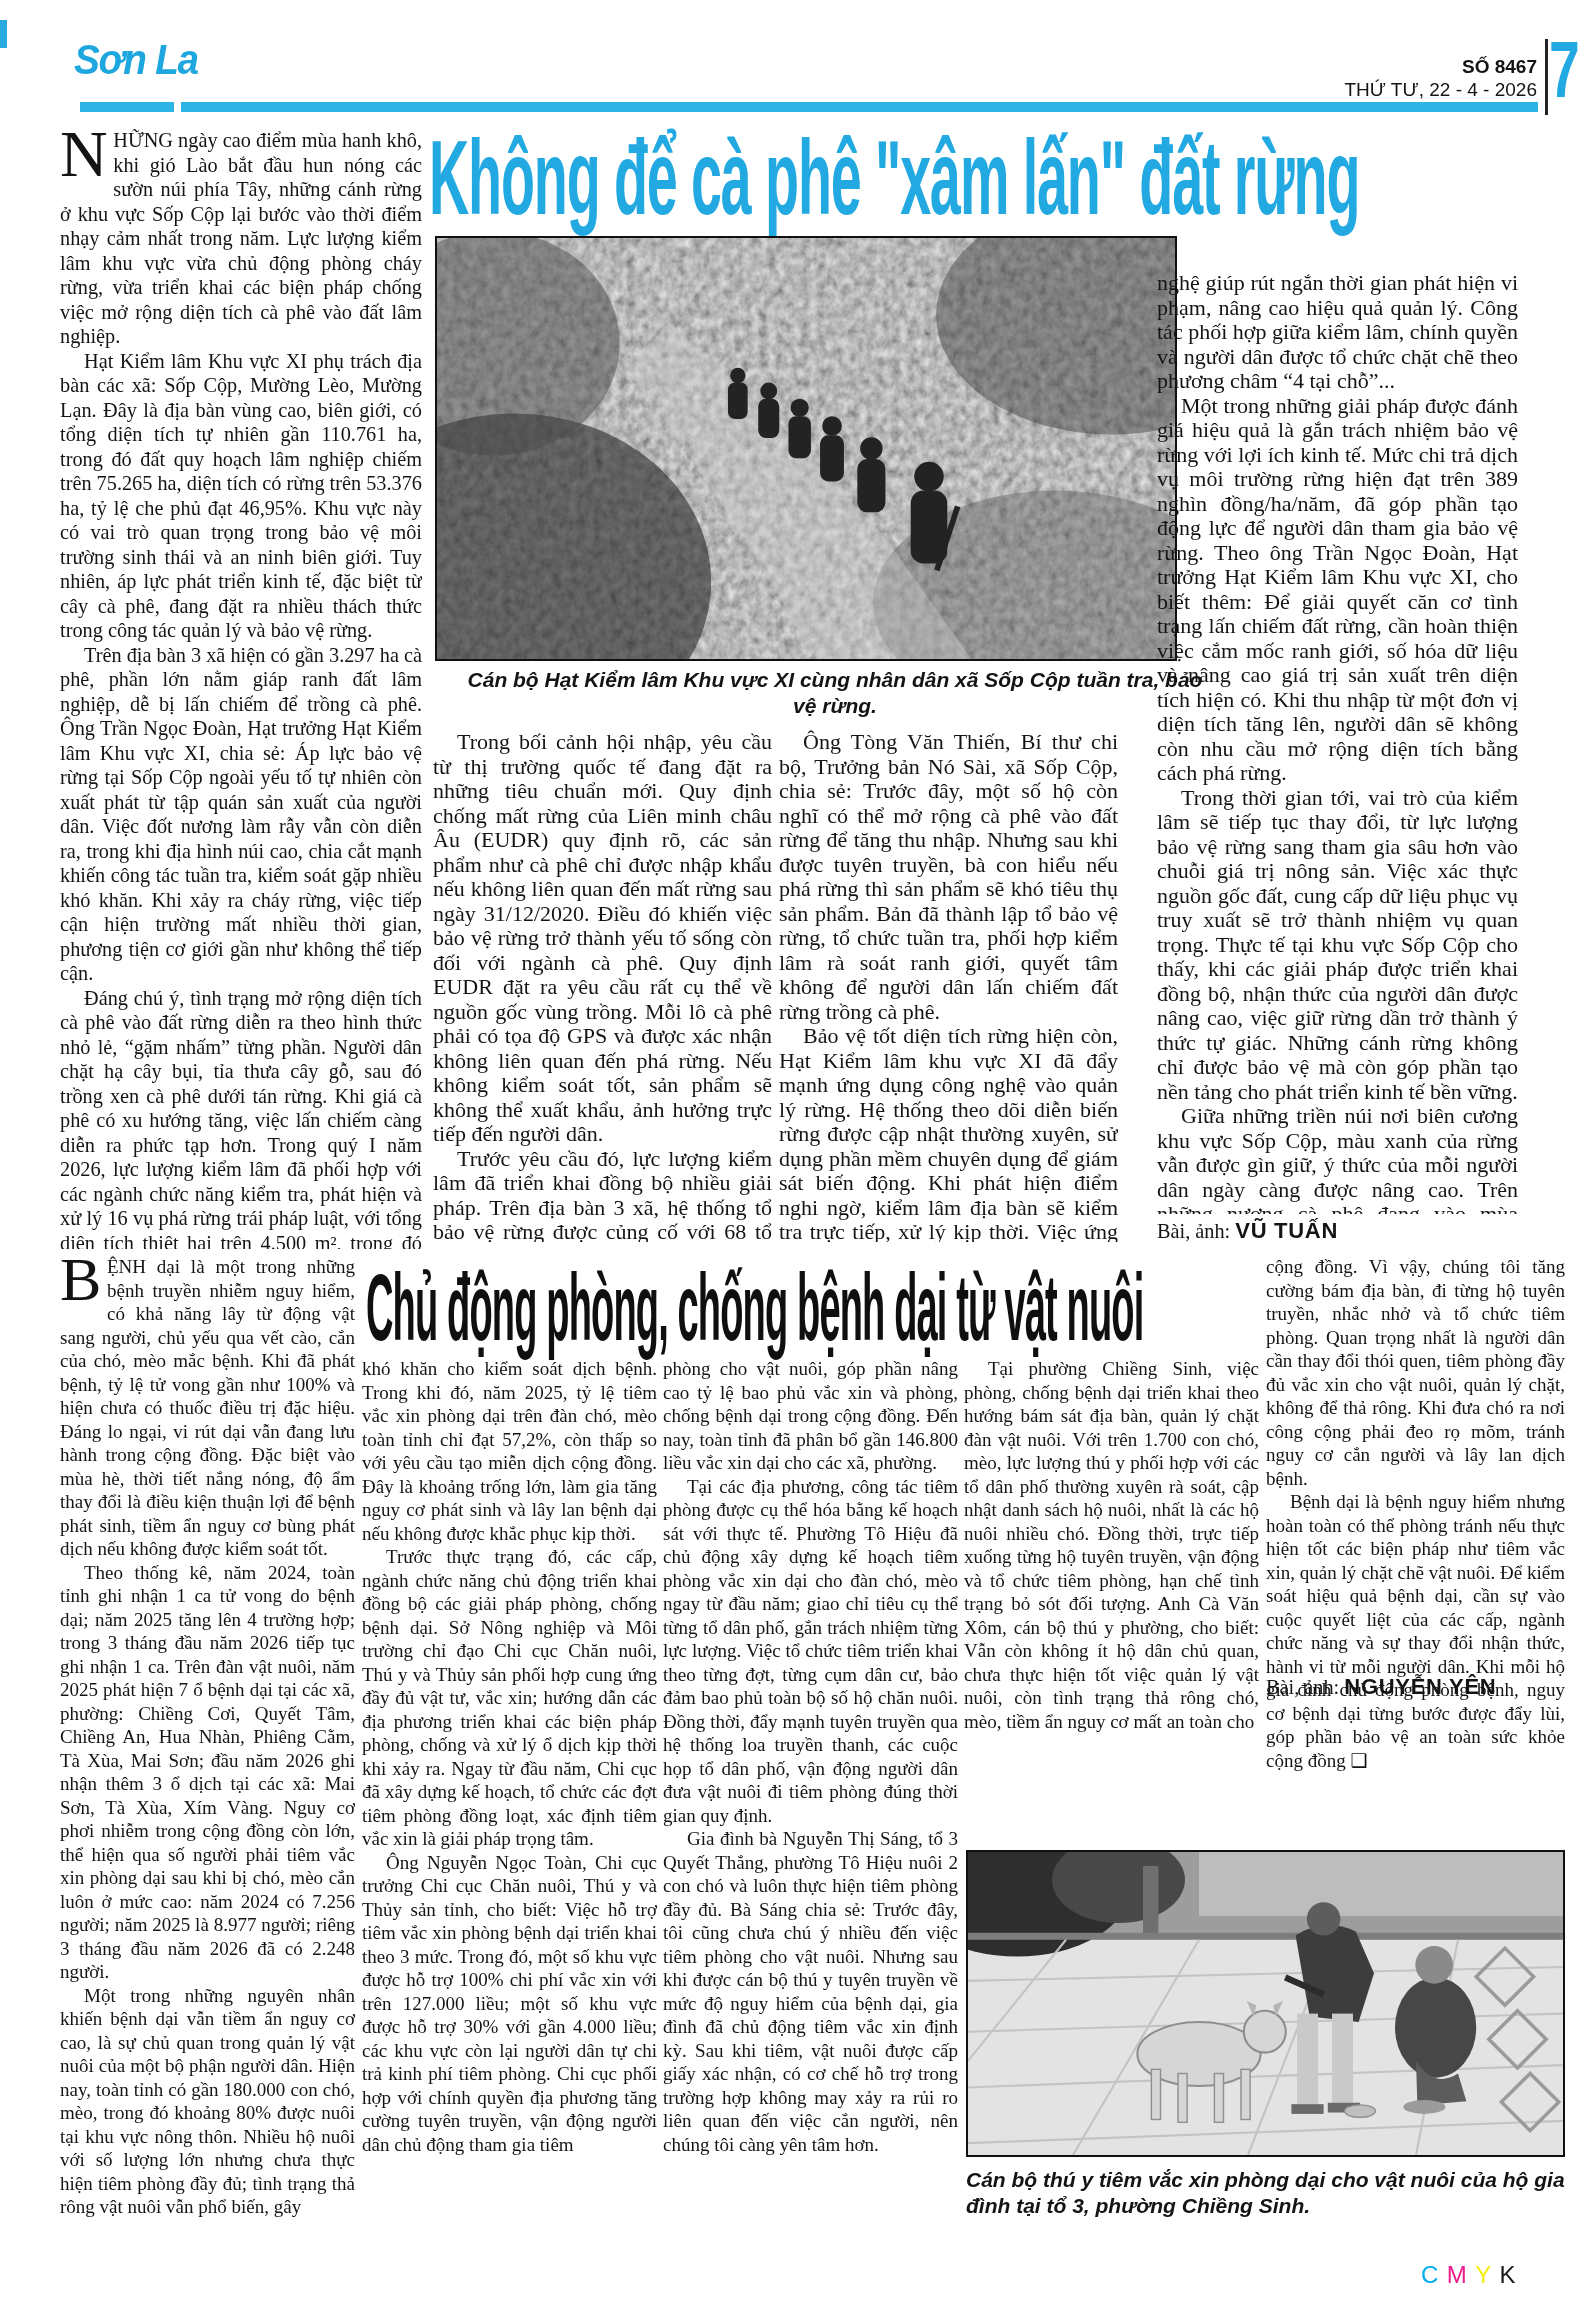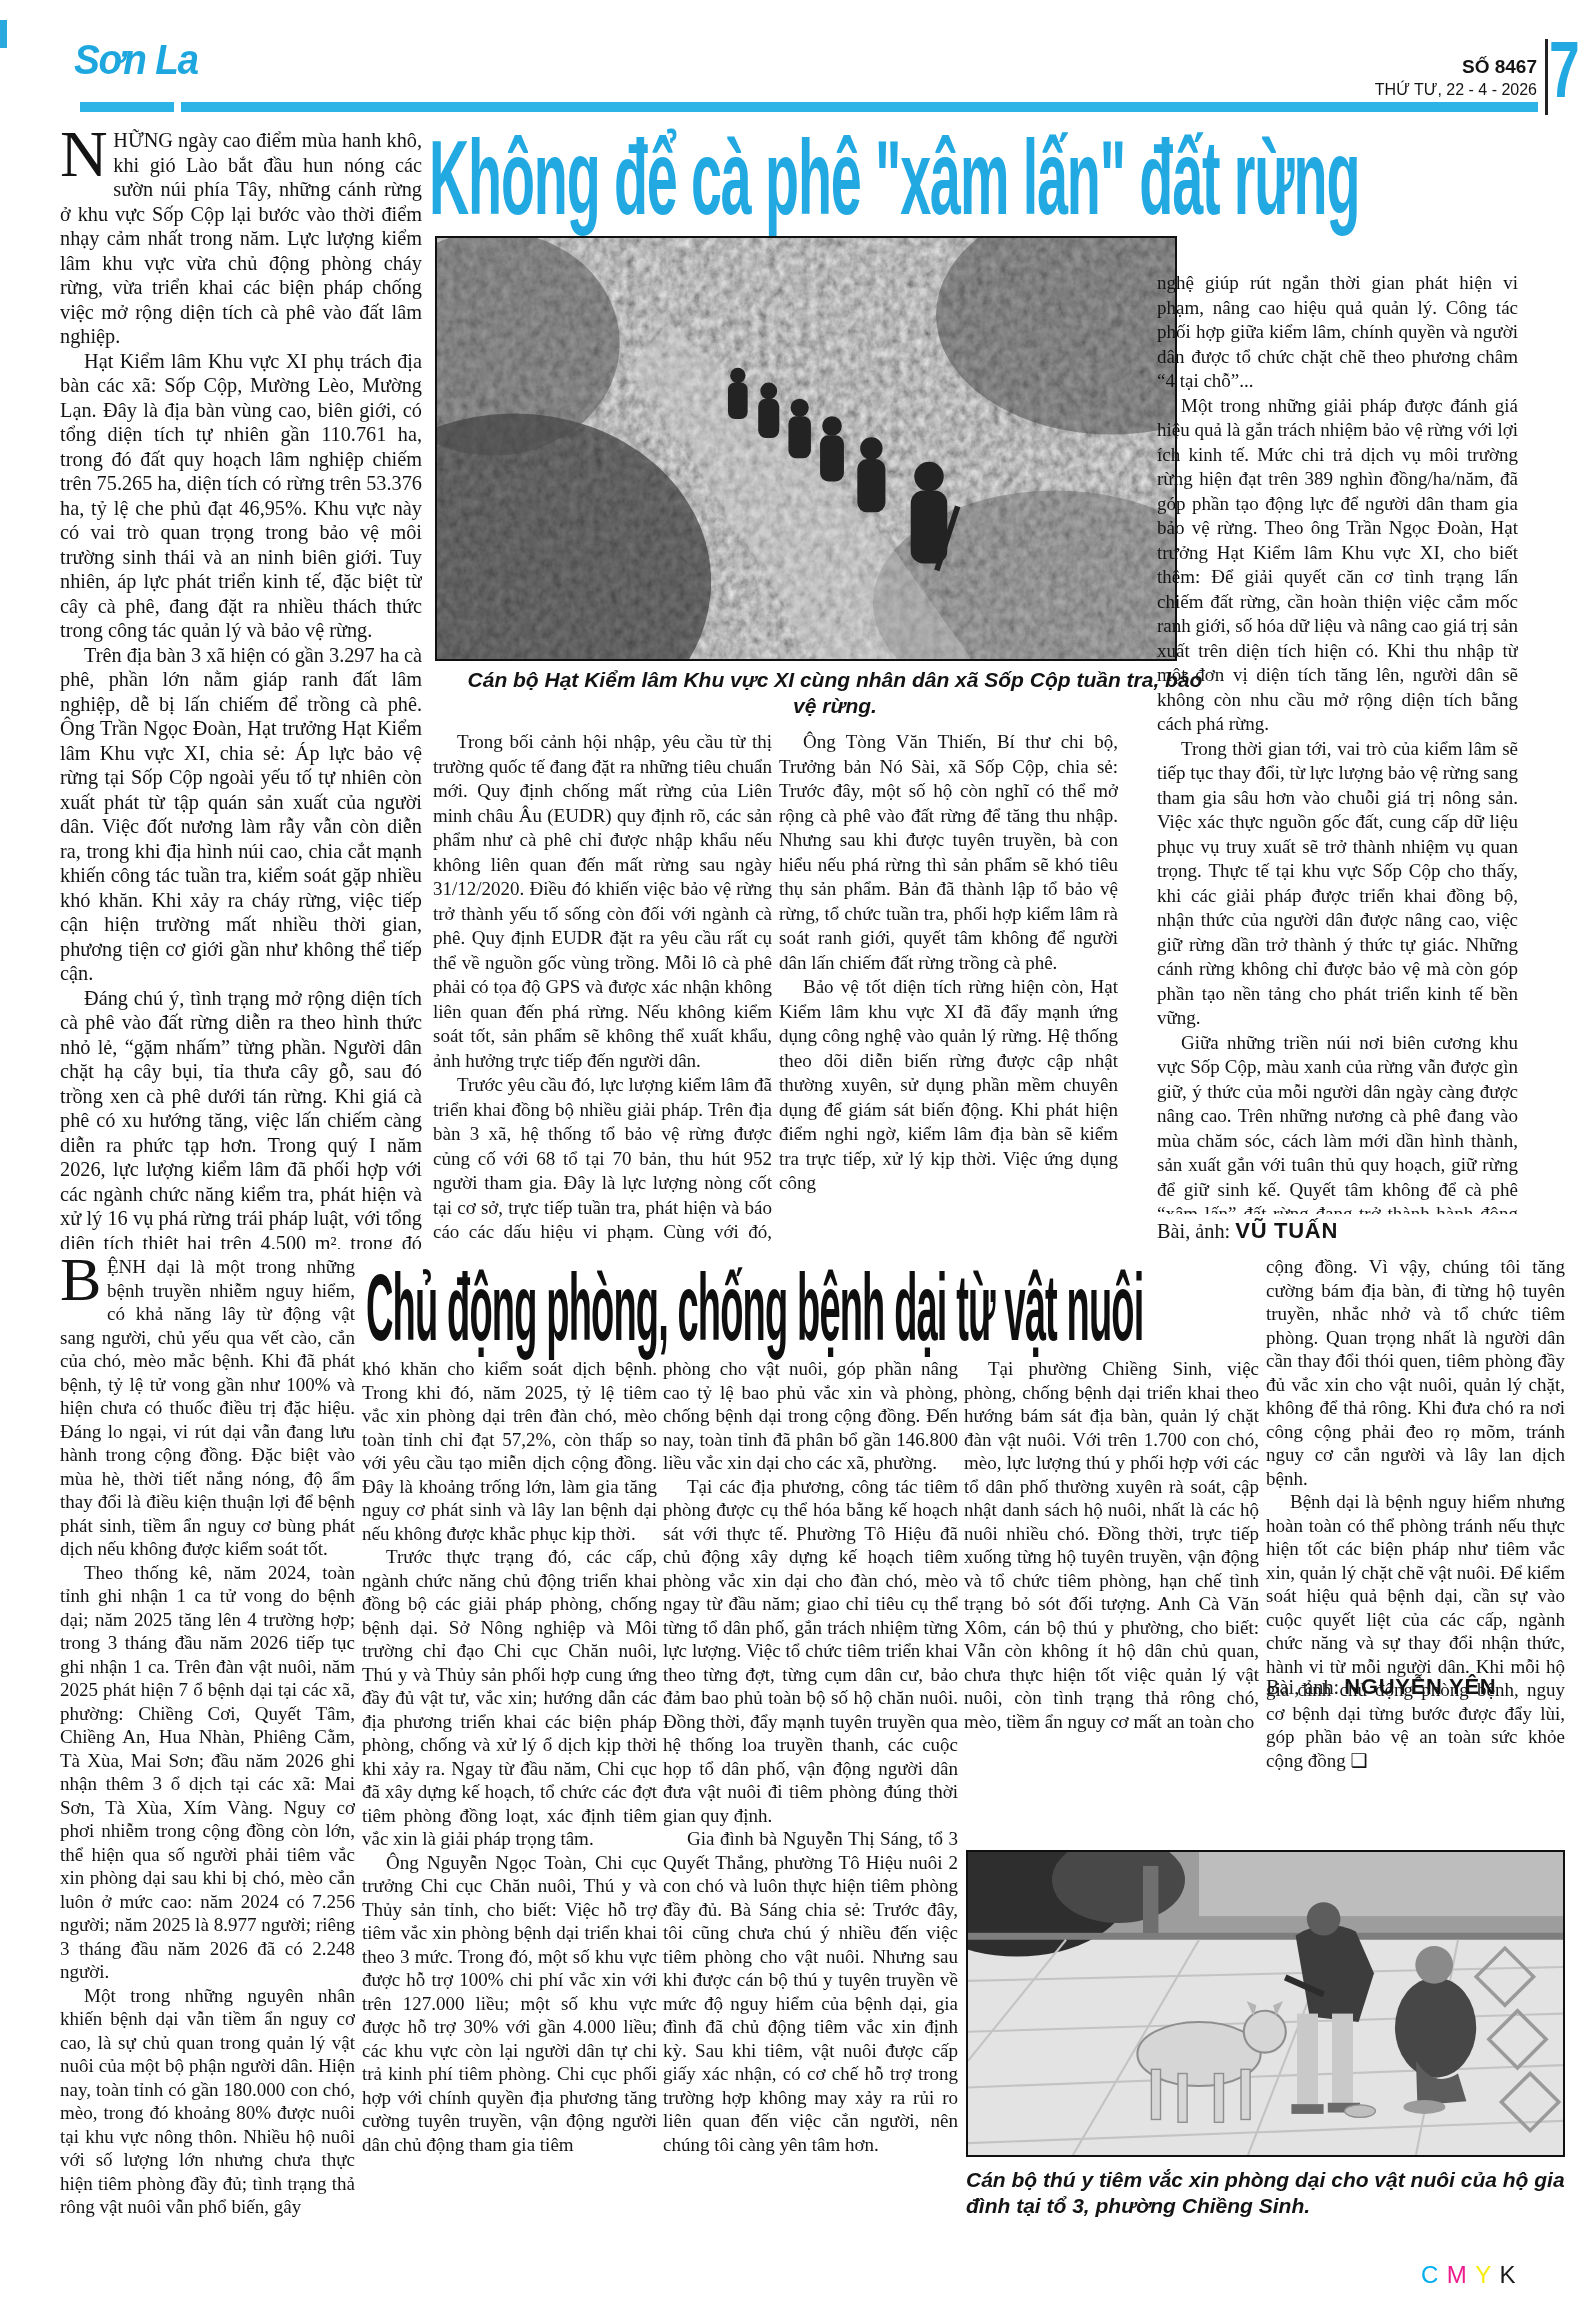--- a/index.html
+++ b/index.html
@@ -10,37 +10,37 @@
   
   .corner-mark{position:absolute;left:0;top:19.6px;width:7px;height:28px;background:#2aa9de;}
   .masthead{position:absolute;left:74px;top:35px;font-family:"Liberation Sans",sans-serif;
             font-style:italic;font-weight:bold;font-size:43px;color:#1ea7de;letter-spacing:-1.4px;
             transform:scaleX(.9);transform-origin:left;}
   .masthead-underline{position:absolute;left:80px;top:102px;width:94px;height:9.8px;background:#2cb4e6;}
   .header-bar{position:absolute;left:181px;top:102px;width:1357px;height:9.8px;background:#2cb4e6;}
   .issue-info{position:absolute;right:50px;top:55px;width:421px;text-align:right;
               font-family:"Liberation Sans",sans-serif;line-height:23px;}
   .issue-number{font-weight:bold;font-size:19px;}
-  .issue-date{font-size:16px;}
+  .issue-date{font-size:19px;}
   .pagenum-rule{position:absolute;left:1545px;top:39px;width:2.8px;height:76px;background:#222;}
   .page-number{position:absolute;left:1549px;top:24px;font-family:"Liberation Sans",sans-serif;
                font-weight:bold;font-size:79px;color:#23a9e1;transform:scaleX(.7);transform-origin:left;}
 
   
   .headline{position:absolute;white-space:nowrap;font-family:"Liberation Sans",sans-serif;font-weight:bold;}
   .headline>span{display:inline-block;transform-origin:left top;}
   .a1-title{left:429px;top:118px;font-size:105px;color:#23a9e1;letter-spacing:-2.1px;}
   .a1-title>span{transform:scaleX(.53);}
   .a2-title{left:366px;top:1253px;font-size:95px;color:#0f0f0f;letter-spacing:-2.1px;}
   .a2-title>span{transform:scaleX(.40);}
 
   
   .col{position:absolute;text-align:justify;overflow:hidden;}
   .col p{margin:0;}
-  .a1 .col{font-size:19px;line-height:24.5px;}
+  .a1 .col{font-size:22px;line-height:24.5px;}
   .a1 .col.first{font-size:20.3px;}
   .a2 .col{font-size:19px;line-height:23.5px;}
   .para{text-indent:24px;}
   .cont{text-indent:0;}
   .dropcap{float:left;font-size:66px;line-height:50px;padding:1.4px 5.6px 0 0;font-weight:400;}
   .a2 .dropcap{font-size:62px;line-height:46px;}
 
   .a1-col1{left:60px;top:128px;width:362px;height:1121px;}
   .a1-col2{left:433px;top:730px;width:339px;height:512px;}
   .a1-col3{left:779px;top:730px;width:339px;height:512px;}

